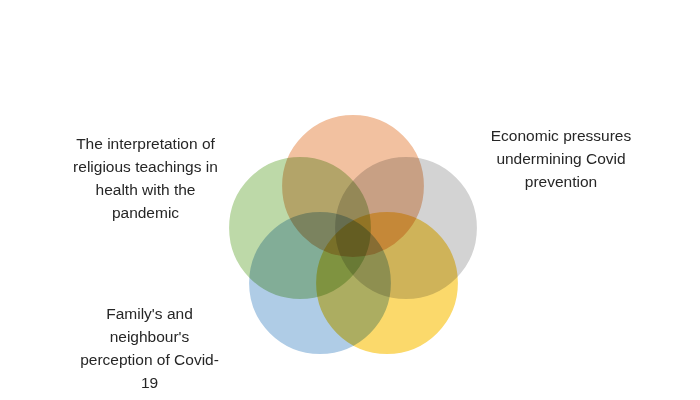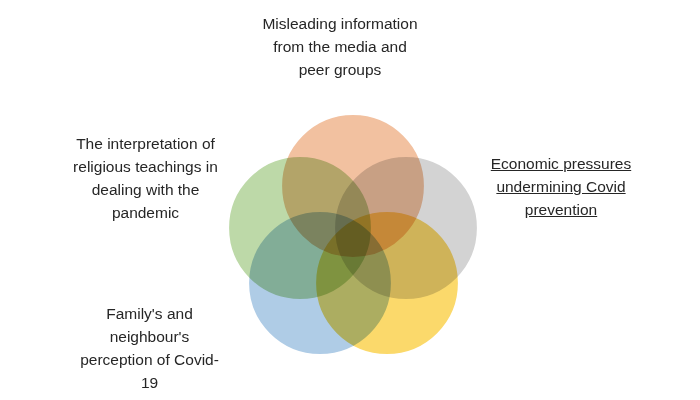--- a/index.html
+++ b/index.html
@@ -44,23 +44,22 @@
     top: 12px;
     width: 220px;
   }
   #label-left {
     left: 48px;
     top: 132px;
     width: 195px;
   }
   #label-right {
     left: 466px;
-    top: 152px;
+    top: 124px;
     width: 190px;
-    text-decoration: underline;
   }
   #label-bottom-right {
     left: 470px;
     top: 302px;
     width: 190px;
   }
   #label-bottom-left {
     left: 52px;
     top: 302px;
     width: 195px;
@@ -75,27 +74,24 @@
   <svg class="venn-canvas" viewBox="0 0 700 400">
     <g style="mix-blend-mode: multiply;">
       <circle cx="353" cy="186" r="72" fill="#F2C1A0" stroke="#FFFFFF" stroke-width="2.2" style="mix-blend-mode: multiply;"></circle>
       <circle cx="406" cy="228" r="72" fill="#D3D3D3" stroke="#FFFFFF" stroke-width="2.2" style="mix-blend-mode: multiply;"></circle>
       <circle cx="387" cy="283" r="72" fill="#FBD96B" stroke="#FFFFFF" stroke-width="2.2" style="mix-blend-mode: multiply;"></circle>
       <circle cx="320" cy="283" r="72" fill="#AFCCE6" stroke="#FFFFFF" stroke-width="2.2" style="mix-blend-mode: multiply;"></circle>
       <circle cx="300" cy="228" r="72" fill="#BDD9A8" stroke="#FFFFFF" stroke-width="2.2" style="mix-blend-mode: multiply;"></circle>
     </g>
   </svg>
 
-  <div class="venn-label" id="label-top">Misleading information
-from the media and
-peer groups</div>
 
   <div class="venn-label" id="label-left">The interpretation of
 religious teachings in
-dealing with the
+health with the
 pandemic</div>
 
   <div class="venn-label" id="label-right">Economic pressures
 undermining Covid
 prevention</div>
 
 
   <div class="venn-label" id="label-bottom-left">Family's and
 neighbour's
 perception of Covid-

